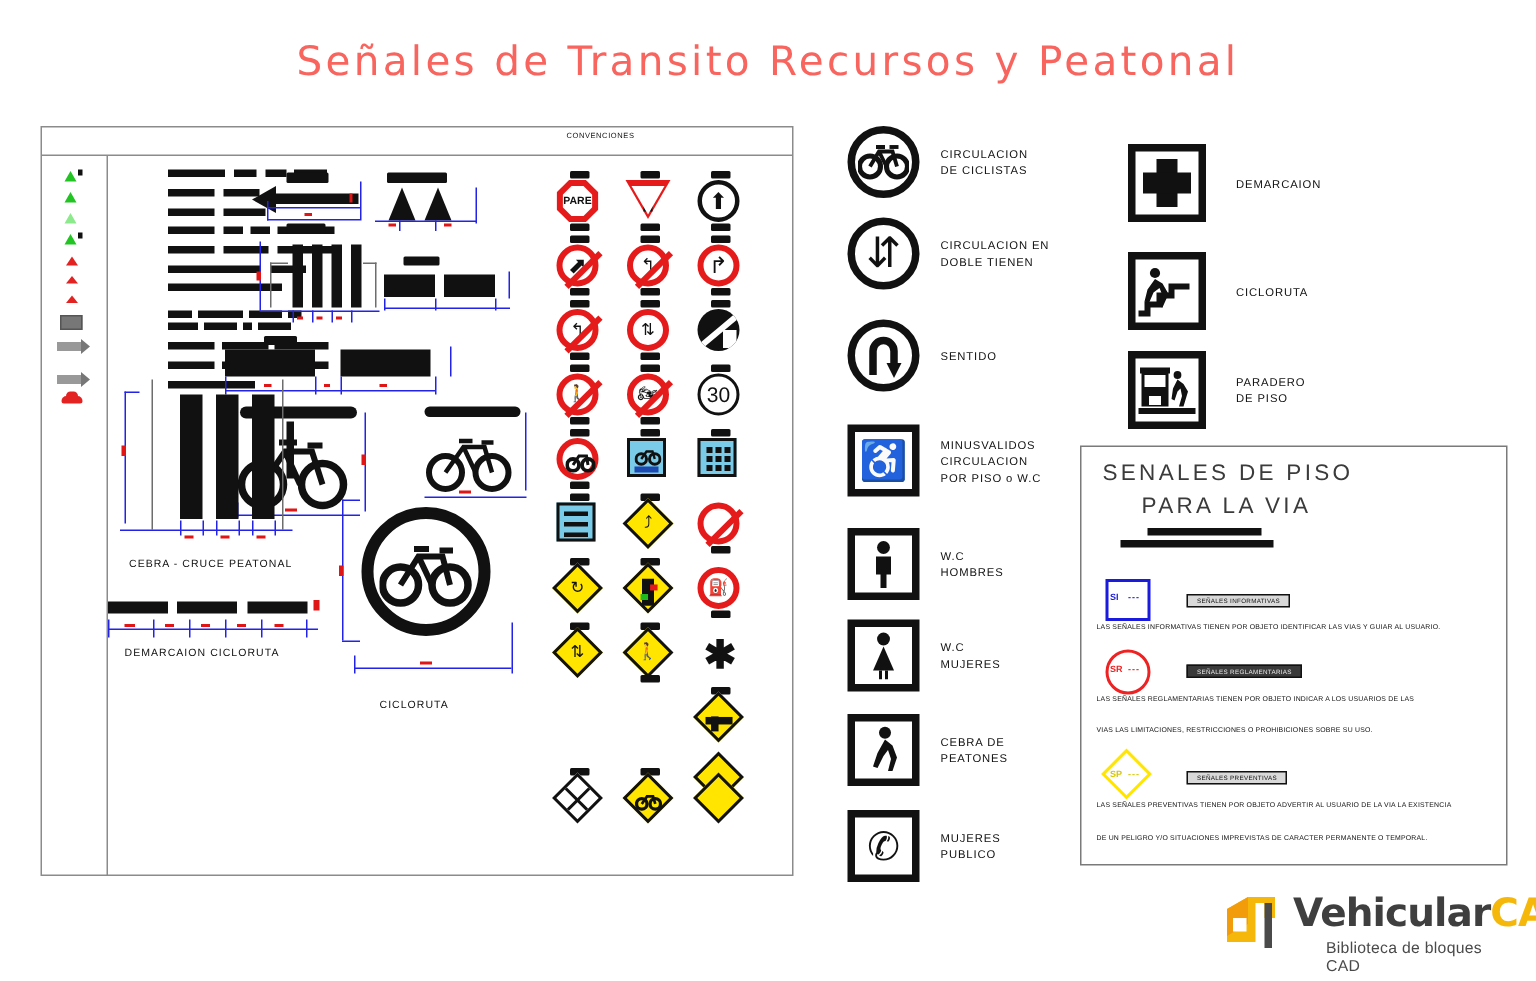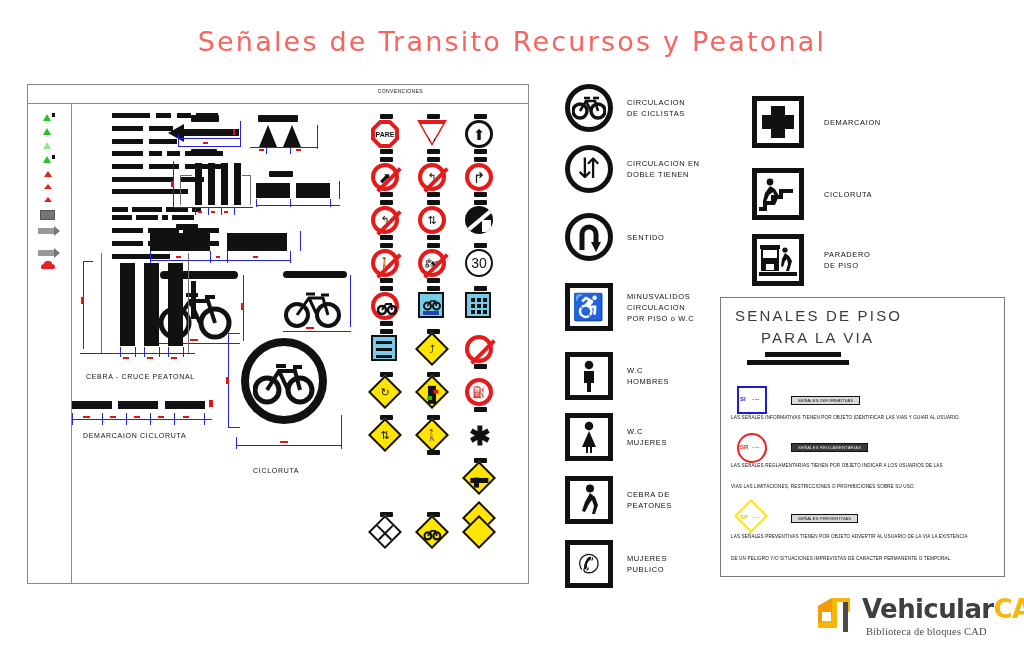--- a/index.html
+++ b/index.html
@@ -99,22 +99,22 @@
   .di-yel{position:absolute;width:24px;height:24px;border:2px solid #ffe500;transform:rotate(45deg);box-sizing:border-box;}
   .code{position:absolute;font-size:6px;font-weight:bold;}
   .dashes{position:absolute;font-size:6px;font-weight:bold;letter-spacing:-.5px;}
   
   #logo{position:absolute;left:812px;top:592px;width:200px;height:56px;}
   #logo-mark{position:absolute;left:0;top:2px;width:44px;height:42px;}
   #logo-text{position:absolute;left:50px;top:2px;font-size:26px;font-weight:bold;letter-spacing:-.6px;
     font-family:"DejaVu Sans",sans-serif;}
   .lt-dark{color:#3f3f3f;}
   .lt-gold{color:#f5b80a;}
-  #logo-tag{position:absolute;left:54px;top:34px;font-size:10.5px;color:#4a4a4a;letter-spacing:.2px;
-    font-family:Liberation Serif, serif;}
+  #logo-tag{position:absolute;left:72px;top:34px;font-size:10.5px;color:#4a4a4a;letter-spacing:.2px;
+    font-family:Liberation Sans, sans-serif;}
 </style>
 </head>
 <body>
 
 <div id="title">Señales de Transito Recursos y Peatonal</div>
 
 <div id="cad-panel">
 
   <div id="cad-header">
     <div id="cad-header-label">CONVENCIONES</div>

